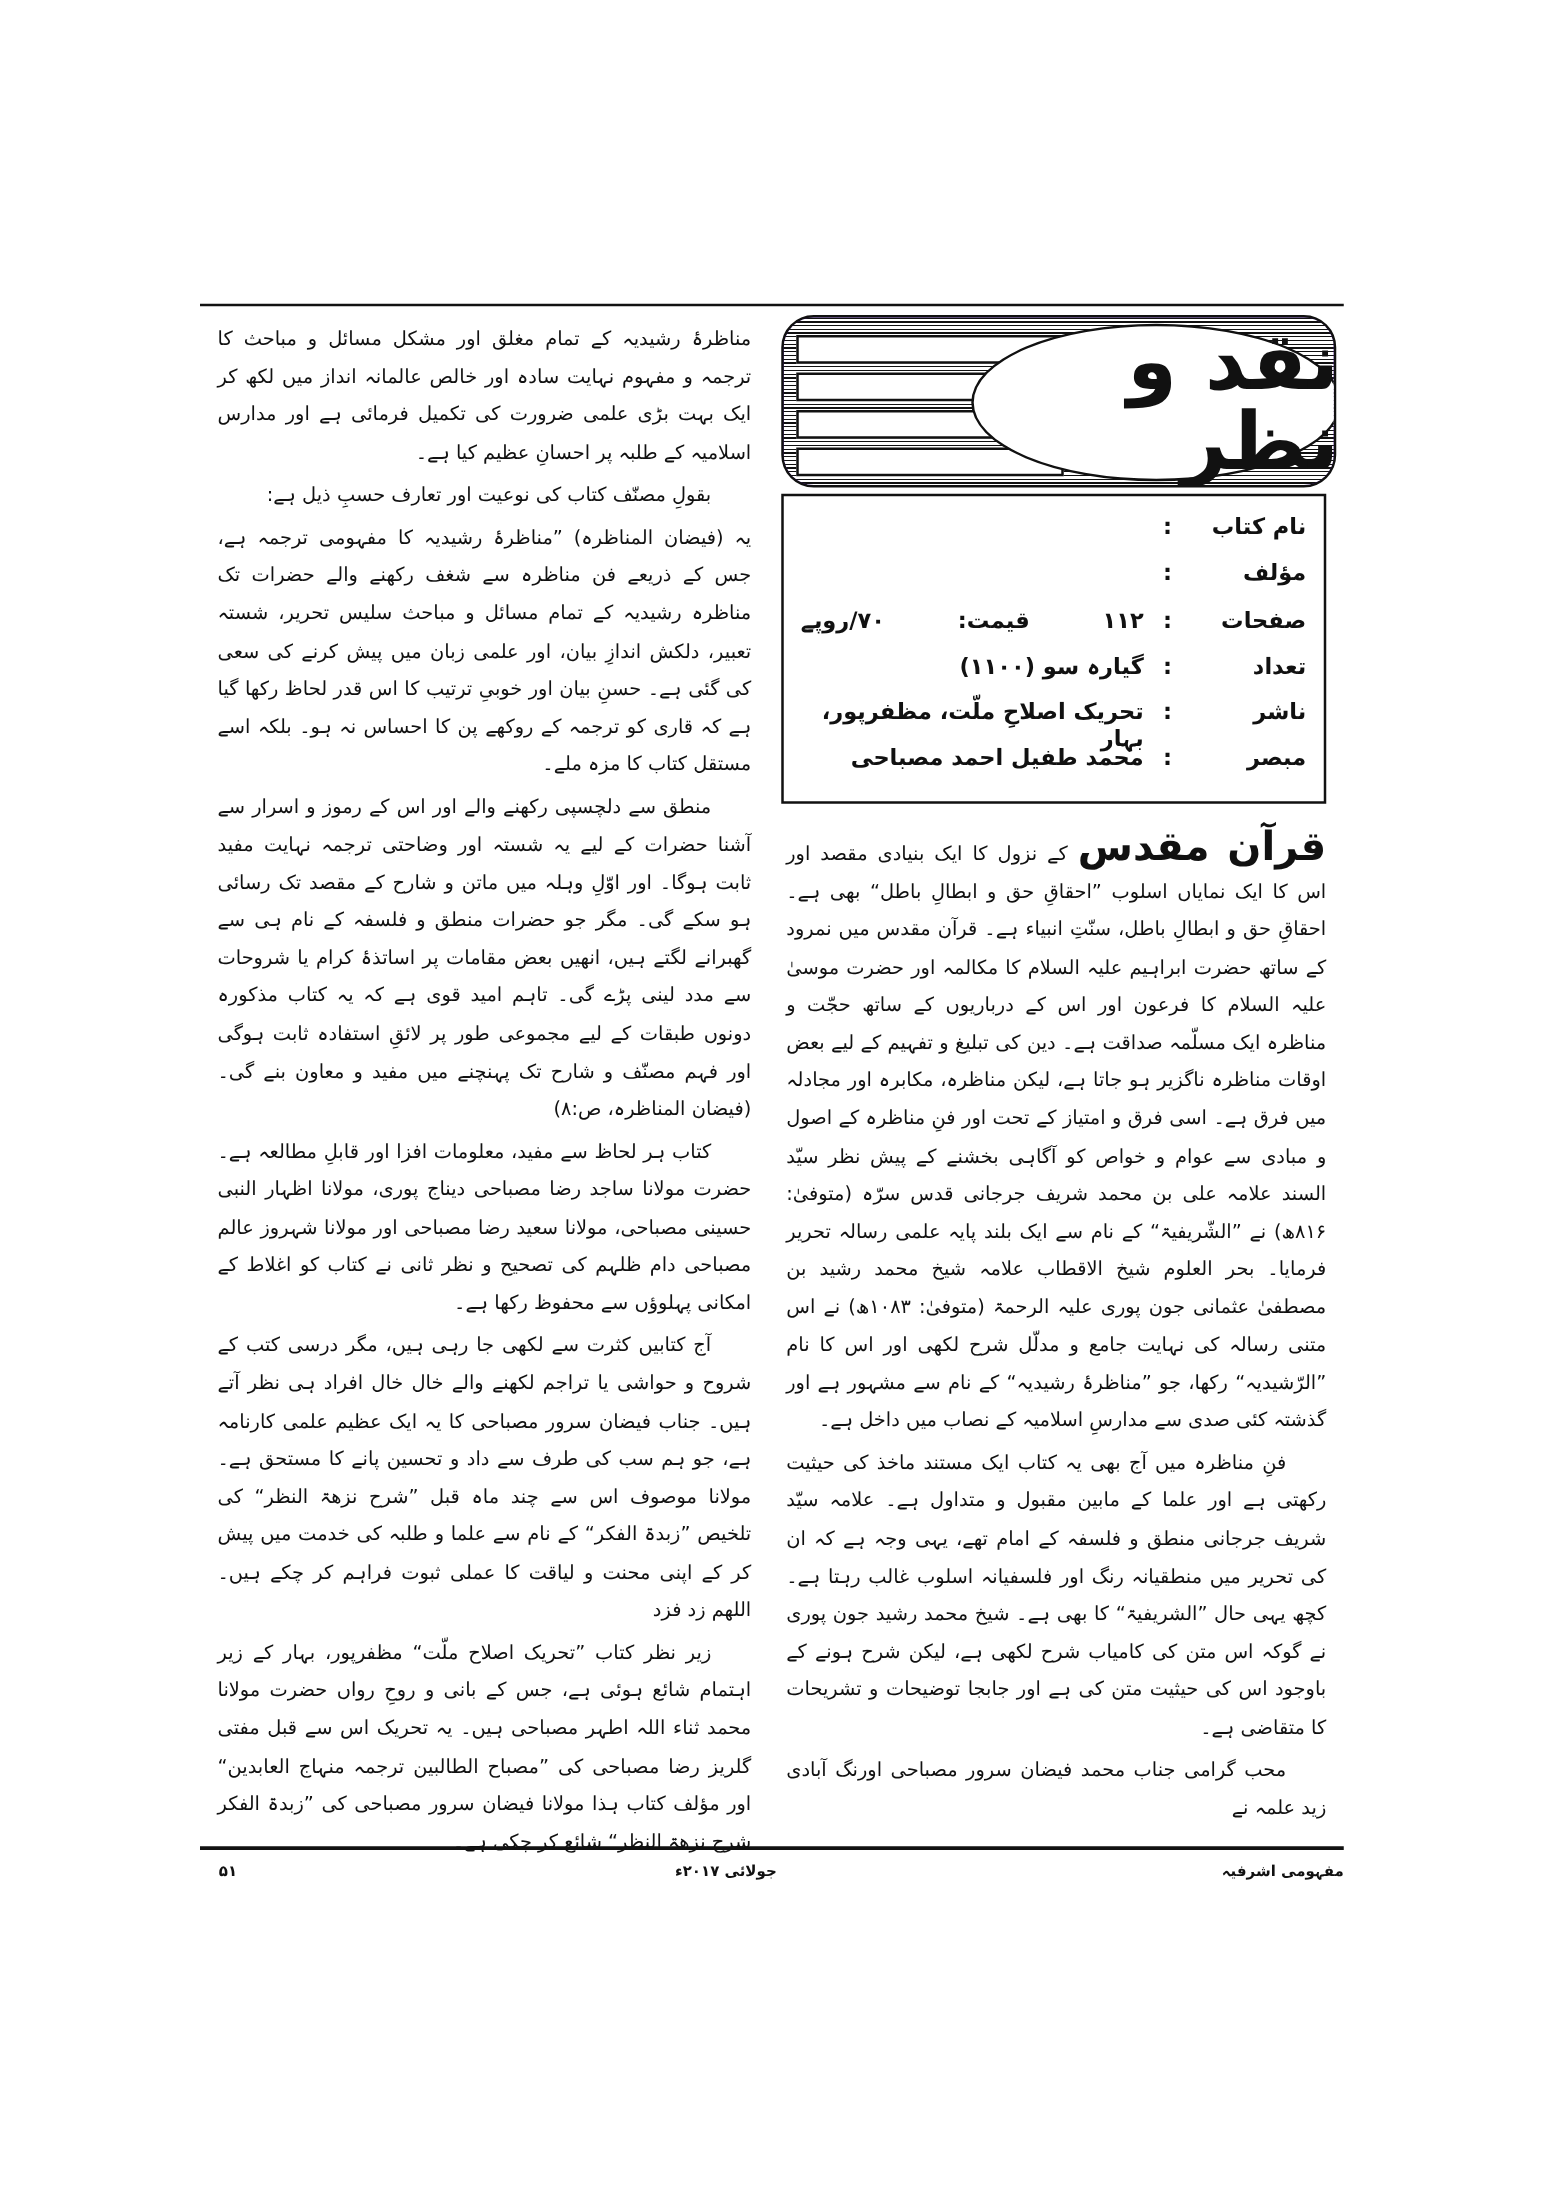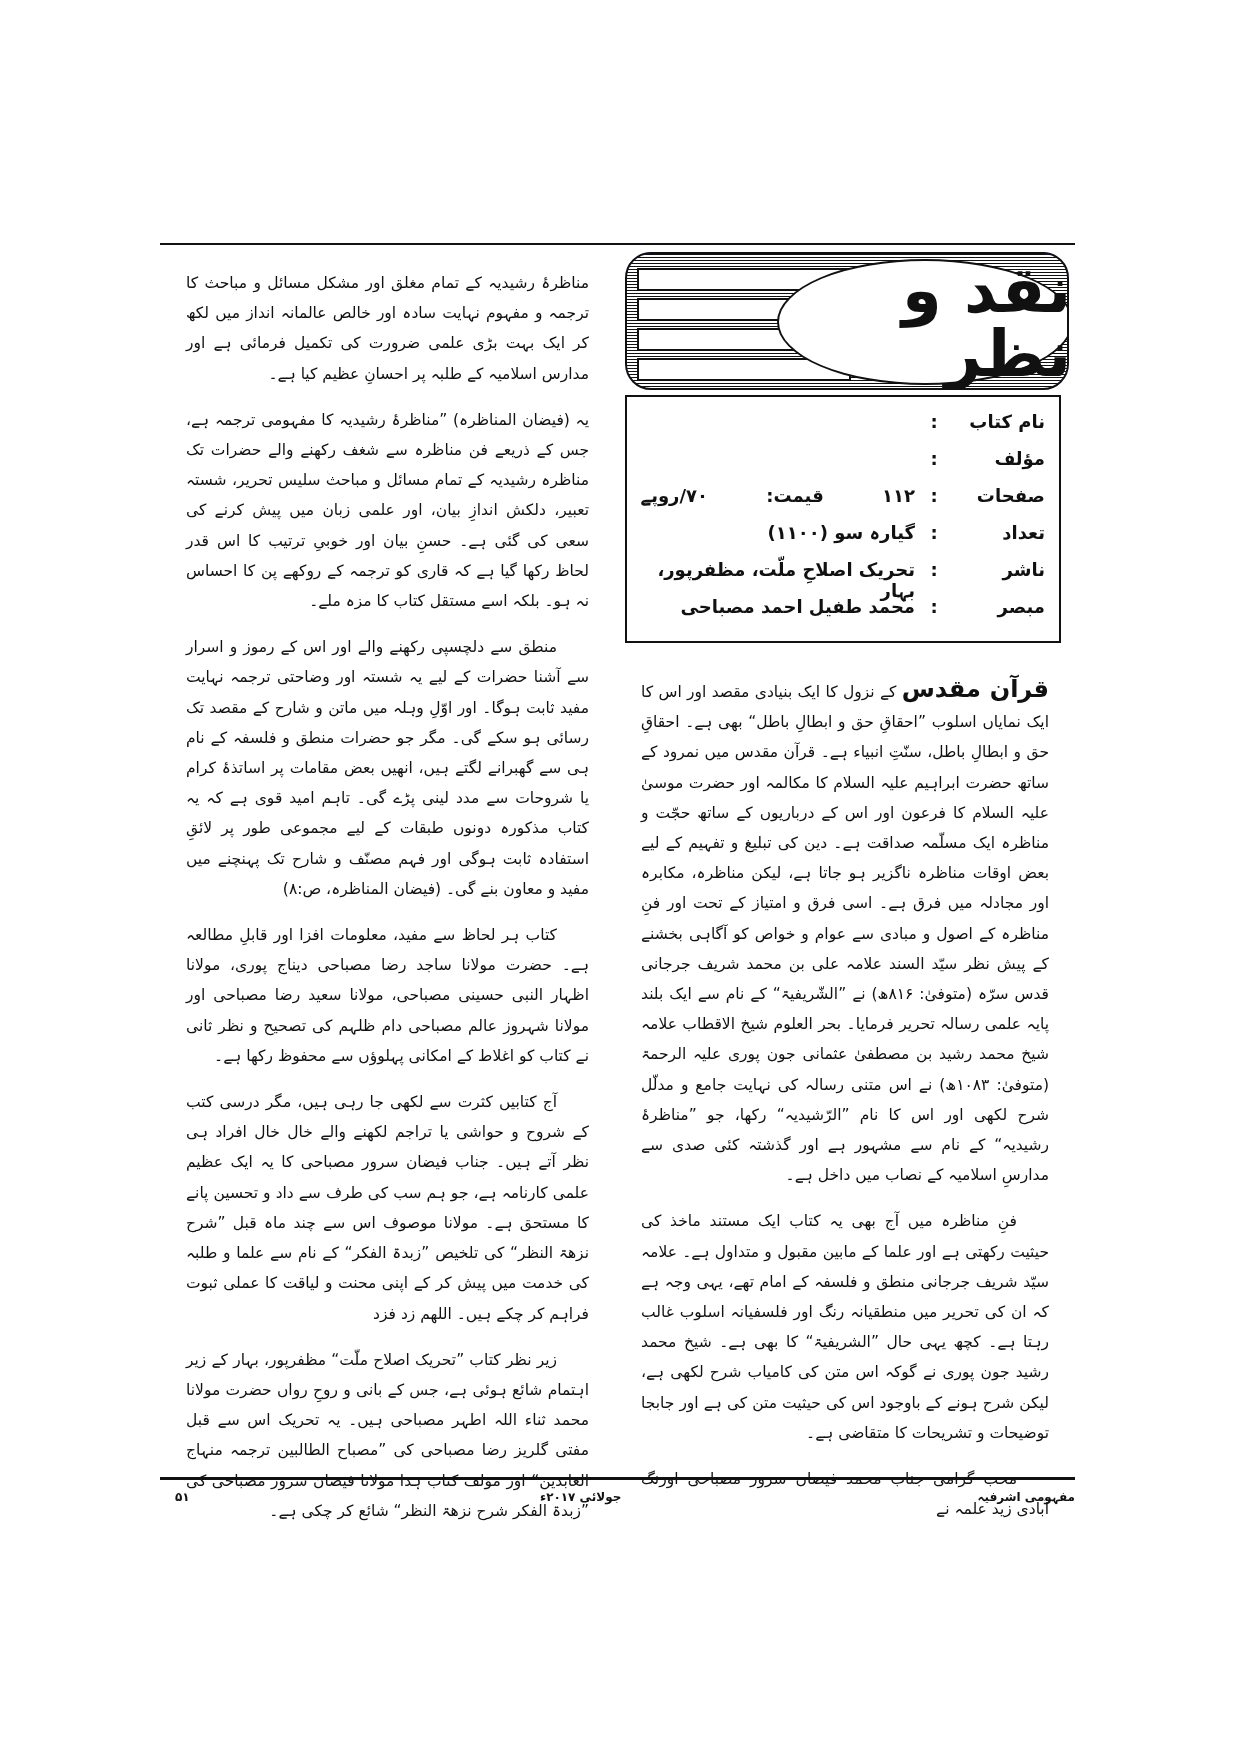--- a/index.html
+++ b/index.html
@@ -3,42 +3,42 @@
 <meta charset="utf-8">
 <style>
   html, body { margin:0; padding:0; background:#ffffff; }
   body { width:1240px; height:1754px; position:relative; overflow:hidden;
          font-family:"DejaVu Sans", sans-serif; color:#111; }
   .top-rule { position:absolute; left:160px; top:243px; width:915px; height:2px; background:#111; }
   .col { position:absolute; top:252px; direction:rtl; text-align:justify; text-align-last:right;
          font-size:15.5px; line-height:30.2px; }
   .col-left  { left:170px;  width:435px; }
   .col-right { left:625px;  width:440px; top:658px; }
-  .col p { margin:16px; }
+  .col p { margin:4px; }
   .indent { text-indent:32px; }
 
   
   .banner { position:absolute; left:625px; top:252px; width:440px; height:134px;
             border:2px solid #111; border-radius:26px; overflow:hidden; background:#4c1d95; }
   .stripes { position:absolute; left:0; top:0; right:0; bottom:0;
              background:repeating-linear-gradient(to bottom,#111 0 1px,#fff 1px 3px); }
   .bar { position:absolute; left:10px; width:210px; height:19px; background:#fff; border:2px solid #111; }
   .oval { position:absolute; left:150px; top:5px; width:292px; height:122px; background:#fff;
           border:2px solid #111; border-radius:50%; display:flex; align-items:center; justify-content:center; }
   .oval span { font-size:64px; font-weight:bold; line-height:1; font-family:"DejaVu Sans", sans-serif; }
 
   
   .infobox { position:absolute; left:625px; top:395px; width:436px; height:248px; border:2px solid #111;
              box-sizing:border-box; padding:14px 14px 0 10px; direction:rtl; }
   .info-row { display:flex; align-items:baseline; height:37px; font-size:18px; font-weight:bold; }
   .info-label { width:92px; flex:none; }
   .info-colon { width:38px; flex:none; text-align:center; }
   .info-value { flex:1; }
   .info-value .gap { display:inline-block; width:26px; }
-  .lead-word { font-size:24px; font-weight:900; }
+  .lead-word { font-size:32px; font-weight:900; }
 
   .footer-rule { position:absolute; left:160px; top:1477px; width:915px; height:3px; background:#111; }
   .footer { position:absolute; top:1490px; font-size:12px; font-weight:bold; direction:rtl; }
   .footer-right { right:165px; }
   .footer-center { left:540px; }
   .footer-left { left:175px; }
 </style>
 </head>
 <body>
 
@@ -94,20 +94,21 @@
   <p>
     <span class="lead-word">قرآن مقدس</span>
     <span>کے نزول کا ایک بنیادی مقصد اور اس کا ایک نمایاں اسلوب ”احقاقِ حق و ابطالِ باطل“ بھی ہے۔ احقاقِ حق و ابطالِ باطل، سنّتِ انبیاء ہے۔ قرآن مقدس میں نمرود کے ساتھ حضرت ابراہیم علیہ السلام کا مکالمہ اور حضرت موسیٰ علیہ السلام کا فرعون اور اس کے درباریوں کے ساتھ حجّت و مناظرہ ایک مسلّمہ صداقت ہے۔ دین کی تبلیغ و تفہیم کے لیے بعض اوقات مناظرہ ناگزیر ہو جاتا ہے، لیکن مناظرہ، مکابرہ اور مجادلہ میں فرق ہے۔ اسی فرق و امتیاز کے تحت اور فنِ مناظرہ کے اصول و مبادی سے عوام و خواص کو آگاہی بخشنے کے پیش نظر سیّد السند علامہ علی بن محمد شریف جرجانی قدس سرّہ (متوفیٰ: ۸۱۶ھ) نے ”الشّریفیۃ“ کے نام سے ایک بلند پایہ علمی رسالہ تحریر فرمایا۔ بحر العلوم شیخ الاقطاب علامہ شیخ محمد رشید بن مصطفیٰ عثمانی جون پوری علیہ الرحمۃ (متوفیٰ: ۱۰۸۳ھ) نے اس متنی رسالہ کی نہایت جامع و مدلّل شرح لکھی اور اس کا نام ”الرّشیدیہ“ رکھا، جو ”مناظرۂ رشیدیہ“ کے نام سے مشہور ہے اور گذشتہ کئی صدی سے مدارسِ اسلامیہ کے نصاب میں داخل ہے۔</span>
   </p>
   <p class="indent">فنِ مناظرہ میں آج بھی یہ کتاب ایک مستند ماخذ کی حیثیت رکھتی ہے اور علما کے مابین مقبول و متداول ہے۔ علامہ سیّد شریف جرجانی منطق و فلسفہ کے امام تھے، یہی وجہ ہے کہ ان کی تحریر میں منطقیانہ رنگ اور فلسفیانہ اسلوب غالب رہتا ہے۔ کچھ یہی حال ”الشریفیۃ“ کا بھی ہے۔ شیخ محمد رشید جون پوری نے گوکہ اس متن کی کامیاب شرح لکھی ہے، لیکن شرح ہونے کے باوجود اس کی حیثیت متن کی ہے اور جابجا توضیحات و تشریحات کا متقاضی ہے۔</p>
   <p class="indent">محب گرامی جناب محمد فیضان سرور مصباحی اورنگ آبادی زید علمہ نے</p>
 </div>
 
 <div class="col col-left">
   <p>مناظرۂ رشیدیہ کے تمام مغلق اور مشکل مسائل و مباحث کا ترجمہ و مفہوم نہایت سادہ اور خالص عالمانہ انداز میں لکھ کر ایک بہت بڑی علمی ضرورت کی تکمیل فرمائی ہے اور مدارس اسلامیہ کے طلبہ پر احسانِ عظیم کیا ہے۔</p>
+  <p class="indent">بقولِ مصنّف کتاب کی نوعیت اور تعارف حسبِ ذیل ہے:</p>
   <p>یہ (فیضان المناظرہ) ”مناظرۂ رشیدیہ کا مفہومی ترجمہ ہے، جس کے ذریعے فن مناظرہ سے شغف رکھنے والے حضرات تک مناظرہ رشیدیہ کے تمام مسائل و مباحث سلیس تحریر، شستہ تعبیر، دلکش اندازِ بیان، اور علمی زبان میں پیش کرنے کی سعی کی گئی ہے۔ حسنِ بیان اور خوبیِ ترتیب کا اس قدر لحاظ رکھا گیا ہے کہ قاری کو ترجمہ کے روکھے پن کا احساس نہ ہو۔ بلکہ اسے مستقل کتاب کا مزہ ملے۔</p>
   <p class="indent">منطق سے دلچسپی رکھنے والے اور اس کے رموز و اسرار سے آشنا حضرات کے لیے یہ شستہ اور وضاحتی ترجمہ نہایت مفید ثابت ہوگا۔ اور اوّلِ وہلہ میں ماتن و شارح کے مقصد تک رسائی ہو سکے گی۔ مگر جو حضرات منطق و فلسفہ کے نام ہی سے گھبرانے لگتے ہیں، انھیں بعض مقامات پر اساتذۂ کرام یا شروحات سے مدد لینی پڑے گی۔ تاہم امید قوی ہے کہ یہ کتاب مذکورہ دونوں طبقات کے لیے مجموعی طور پر لائقِ استفادہ ثابت ہوگی اور فہم مصنّف و شارح تک پہنچنے میں مفید و معاون بنے گی۔ (فیضان المناظرہ، ص:۸)</p>
   <p class="indent">کتاب ہر لحاظ سے مفید، معلومات افزا اور قابلِ مطالعہ ہے۔ حضرت مولانا ساجد رضا مصباحی دیناج پوری، مولانا اظہار النبی حسینی مصباحی، مولانا سعید رضا مصباحی اور مولانا شہروز عالم مصباحی دام ظلہم کی تصحیح و نظر ثانی نے کتاب کو اغلاط کے امکانی پہلوؤں سے محفوظ رکھا ہے۔</p>
   <p class="indent">آج کتابیں کثرت سے لکھی جا رہی ہیں، مگر درسی کتب کے شروح و حواشی یا تراجم لکھنے والے خال خال افراد ہی نظر آتے ہیں۔ جناب فیضان سرور مصباحی کا یہ ایک عظیم علمی کارنامہ ہے، جو ہم سب کی طرف سے داد و تحسین پانے کا مستحق ہے۔ مولانا موصوف اس سے چند ماہ قبل ”شرح نزھۃ النظر“ کی تلخیص ”زبدۃ الفکر“ کے نام سے علما و طلبہ کی خدمت میں پیش کر کے اپنی محنت و لیاقت کا عملی ثبوت فراہم کر چکے ہیں۔ اللھم زد فزد</p>
   <p class="indent">زیر نظر کتاب ”تحریک اصلاح ملّت“ مظفرپور، بہار کے زیر اہتمام شائع ہوئی ہے، جس کے بانی و روحِ رواں حضرت مولانا محمد ثناء اللہ اطہر مصباحی ہیں۔ یہ تحریک اس سے قبل مفتی گلریز رضا مصباحی کی ”مصباح الطالبین ترجمہ منہاج العابدین“ اور مؤلف کتاب ہذا مولانا فیضان سرور مصباحی کی ”زبدۃ الفکر شرح نزھۃ النظر“ شائع کر چکی ہے۔</p>
 </div>
 
 <div class="footer-rule"></div>
 <div class="footer footer-right">مفہومی اشرفیہ</div>
 <div class="footer footer-center">جولائی ۲۰۱۷ء</div>

